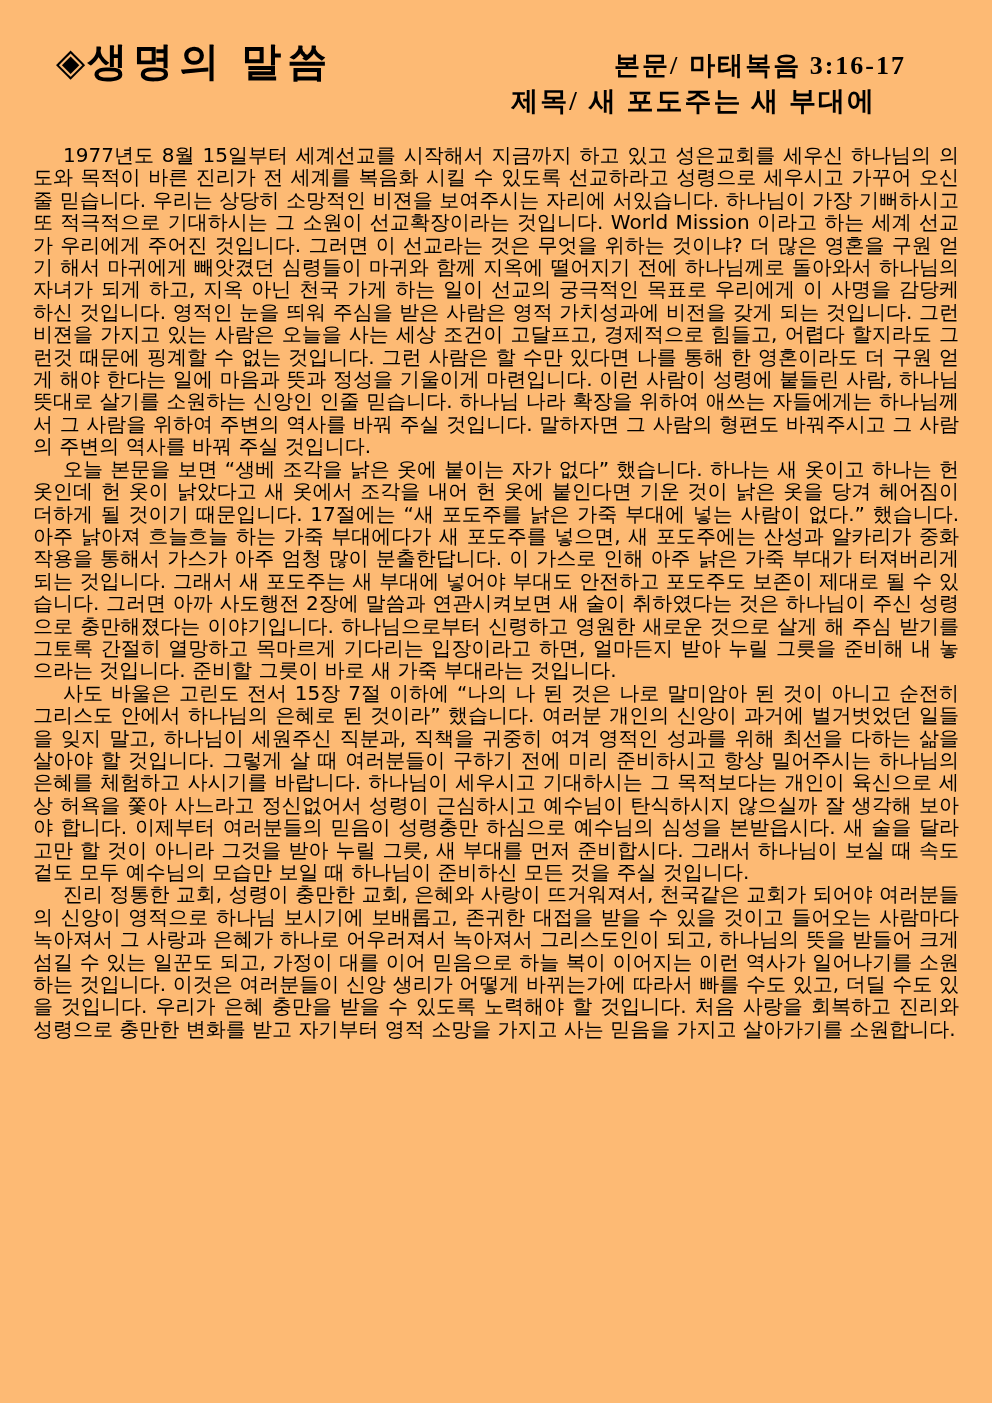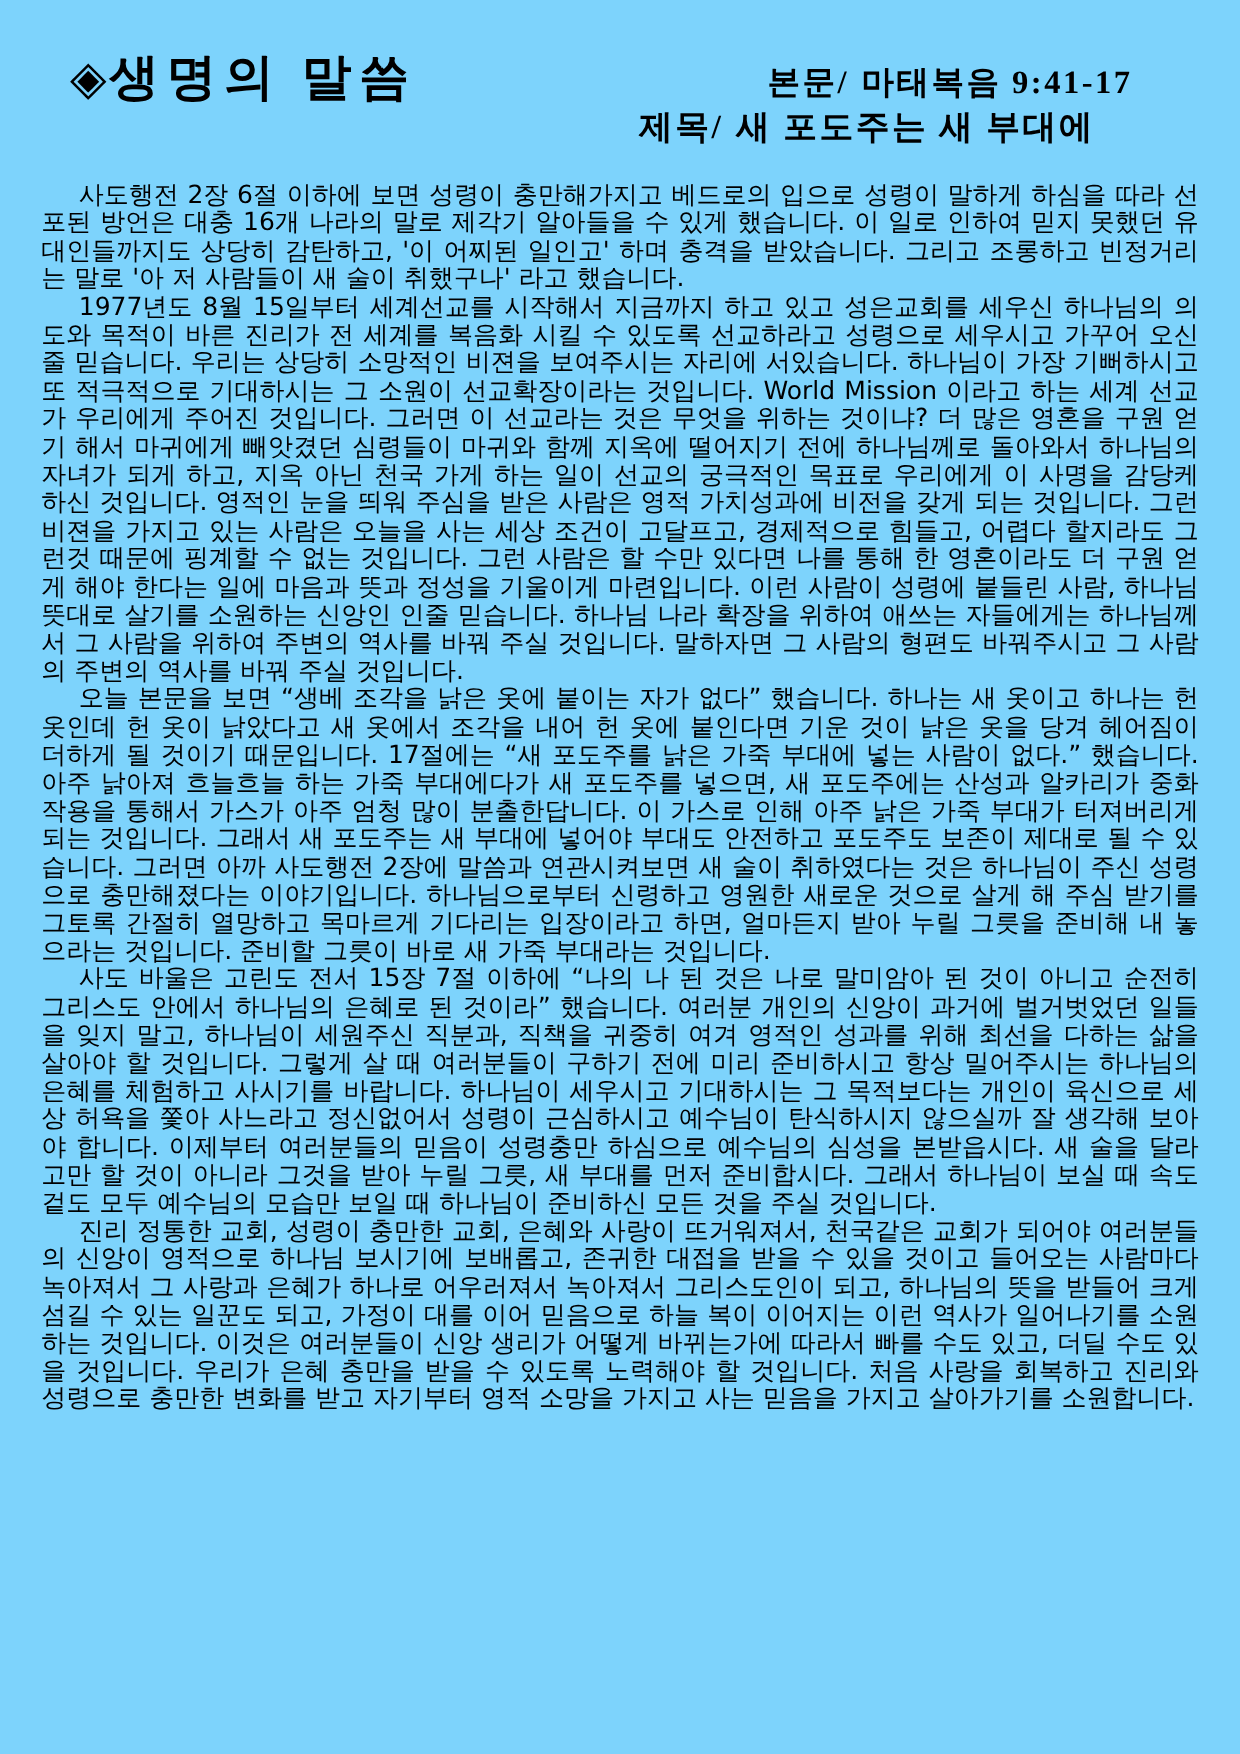--- a/index.html
+++ b/index.html
@@ -4,21 +4,21 @@
 <style>
   html, body {
     margin: 0;
     padding: 0;
     background: #ffffff;
   }
   .page {
     position: relative;
     width: 992px;
     height: 1403px;
-    background: #7dd3fc;
+    background: #fdba74;
     color: #000000;
     font-family: "DejaVu Sans", sans-serif;
     overflow: hidden;
   }
   
   .header {
     position: relative;
     height: 146px;
   }
   .doc-title {
@@ -82,29 +82,28 @@
 </head>
 <body>
 
 <div class="page">
 
   <div class="header">
     <h1 class="doc-title"><span class="bullet">◈</span><span>생명의 말씀</span></h1>
 
     <div class="ref-block">
       <div class="ref-line">
-        <span class="ref-label">본문/</span><span class="ref-value">마태복음 9:41-17</span>
+        <span class="ref-label">본문/</span><span class="ref-value">마태복음 3:16-17</span>
       </div>
       <div class="ref-line second">
         <span class="ref-label">제목/</span><span class="ref-value">새 포도주는 새 부대에</span>
       </div>
     </div>
   </div>
 
   <div class="body-text">
-    <p>사도행전 2장 6절 이하에 보면 성령이 충만해가지고 베드로의 입으로 성령이 말하게 하심을 따라 선포된 방언은 대충 16개 나라의 말로 제각기 알아들을 수 있게 했습니다. 이 일로 인하여 믿지 못했던 유대인들까지도 상당히 감탄하고, '이 어찌된 일인고' 하며 충격을 받았습니다. 그리고 조롱하고 빈정거리는 말로 '아 저 사람들이 새 술이 취했구나' 라고 했습니다.</p>
     <p>1977년도 8월 15일부터 세계선교를 시작해서 지금까지 하고 있고 성은교회를 세우신 하나님의 의도와 목적이 바른 진리가 전 세계를 복음화 시킬 수 있도록 선교하라고 성령으로 세우시고 가꾸어 오신 줄 믿습니다. 우리는 상당히 소망적인 비젼을 보여주시는 자리에 서있습니다. 하나님이 가장 기뻐하시고 또 적극적으로 기대하시는 그 소원이 선교확장이라는 것입니다. World Mission 이라고 하는 세계 선교가 우리에게 주어진 것입니다. 그러면 이 선교라는 것은 무엇을 위하는 것이냐? 더 많은 영혼을 구원 얻기 해서 마귀에게 빼앗겼던 심령들이 마귀와 함께 지옥에 떨어지기 전에 하나님께로 돌아와서 하나님의 자녀가 되게 하고, 지옥 아닌 천국 가게 하는 일이 선교의 궁극적인 목표로 우리에게 이 사명을 감당케 하신 것입니다. 영적인 눈을 띄워 주심을 받은 사람은 영적 가치성과에 비전을 갖게 되는 것입니다. 그런 비젼을 가지고 있는 사람은 오늘을 사는 세상 조건이 고달프고, 경제적으로 힘들고, 어렵다 할지라도 그런것 때문에 핑계할 수 없는 것입니다. 그런 사람은 할 수만 있다면 나를 통해 한 영혼이라도 더 구원 얻게 해야 한다는 일에 마음과 뜻과 정성을 기울이게 마련입니다. 이런 사람이 성령에 붙들린 사람, 하나님 뜻대로 살기를 소원하는 신앙인 인줄 믿습니다. 하나님 나라 확장을 위하여 애쓰는 자들에게는 하나님께서 그 사람을 위하여 주변의 역사를 바꿔 주실 것입니다. 말하자면 그 사람의 형편도 바꿔주시고 그 사람의 주변의 역사를 바꿔 주실 것입니다.</p>
     <p>오늘 본문을 보면 “생베 조각을 낡은 옷에 붙이는 자가 없다” 했습니다. 하나는 새 옷이고 하나는 헌 옷인데 헌 옷이 낡았다고 새 옷에서 조각을 내어 헌 옷에 붙인다면 기운 것이 낡은 옷을 당겨 헤어짐이 더하게 될 것이기 때문입니다. 17절에는 “새 포도주를 낡은 가죽 부대에 넣는 사람이 없다.” 했습니다. 아주 낡아져 흐늘흐늘 하는 가죽 부대에다가 새 포도주를 넣으면, 새 포도주에는 산성과 알카리가 중화작용을 통해서 가스가 아주 엄청 많이 분출한답니다. 이 가스로 인해 아주 낡은 가죽 부대가 터져버리게 되는 것입니다. 그래서 새 포도주는 새 부대에 넣어야 부대도 안전하고 포도주도 보존이 제대로 될 수 있습니다. 그러면 아까 사도행전 2장에 말씀과 연관시켜보면 새 술이 취하였다는 것은 하나님이 주신 성령으로 충만해졌다는 이야기입니다. 하나님으로부터 신령하고 영원한 새로운 것으로 살게 해 주심 받기를 그토록 간절히 열망하고 목마르게 기다리는 입장이라고 하면, 얼마든지 받아 누릴 그릇을 준비해 내 놓으라는 것입니다. 준비할 그릇이 바로 새 가죽 부대라는 것입니다.</p>
     <p>사도 바울은 고린도 전서 15장 7절 이하에 “나의 나 된 것은 나로 말미암아 된 것이 아니고 순전히 그리스도 안에서 하나님의 은혜로 된 것이라” 했습니다. 여러분 개인의 신앙이 과거에 벌거벗었던 일들을 잊지 말고, 하나님이 세원주신 직분과, 직책을 귀중히 여겨 영적인 성과를 위해 최선을 다하는 삶을 살아야 할 것입니다. 그렇게 살 때 여러분들이 구하기 전에 미리 준비하시고 항상 밀어주시는 하나님의 은혜를 체험하고 사시기를 바랍니다. 하나님이 세우시고 기대하시는 그 목적보다는 개인이 육신으로 세상 허욕을 쫓아 사느라고 정신없어서 성령이 근심하시고 예수님이 탄식하시지 않으실까 잘 생각해 보아야 합니다. 이제부터 여러분들의 믿음이 성령충만 하심으로 예수님의 심성을 본받읍시다. 새 술을 달라고만 할 것이 아니라 그것을 받아 누릴 그릇, 새 부대를 먼저 준비합시다. 그래서 하나님이 보실 때 속도 겉도 모두 예수님의 모습만 보일 때 하나님이 준비하신 모든 것을 주실 것입니다.</p>
     <p>진리 정통한 교회, 성령이 충만한 교회, 은혜와 사랑이 뜨거워져서, 천국같은 교회가 되어야 여러분들의 신앙이 영적으로 하나님 보시기에 보배롭고, 존귀한 대접을 받을 수 있을 것이고 들어오는 사람마다 녹아져서 그 사랑과 은혜가 하나로 어우러져서 녹아져서 그리스도인이 되고, 하나님의 뜻을 받들어 크게 섬길 수 있는 일꾼도 되고, 가정이 대를 이어 믿음으로 하늘 복이 이어지는 이런 역사가 일어나기를 소원하는 것입니다. 이것은 여러분들이 신앙 생리가 어떻게 바뀌는가에 따라서 빠를 수도 있고, 더딜 수도 있을 것입니다.  우리가 은혜 충만을 받을 수 있도록 노력해야 할 것입니다. 처음 사랑을 회복하고 진리와 성령으로 충만한 변화를 받고 자기부터 영적 소망을 가지고 사는 믿음을 가지고 살아가기를 소원합니다.</p>
   </div>
 
 </div>
 
 </body></html>

